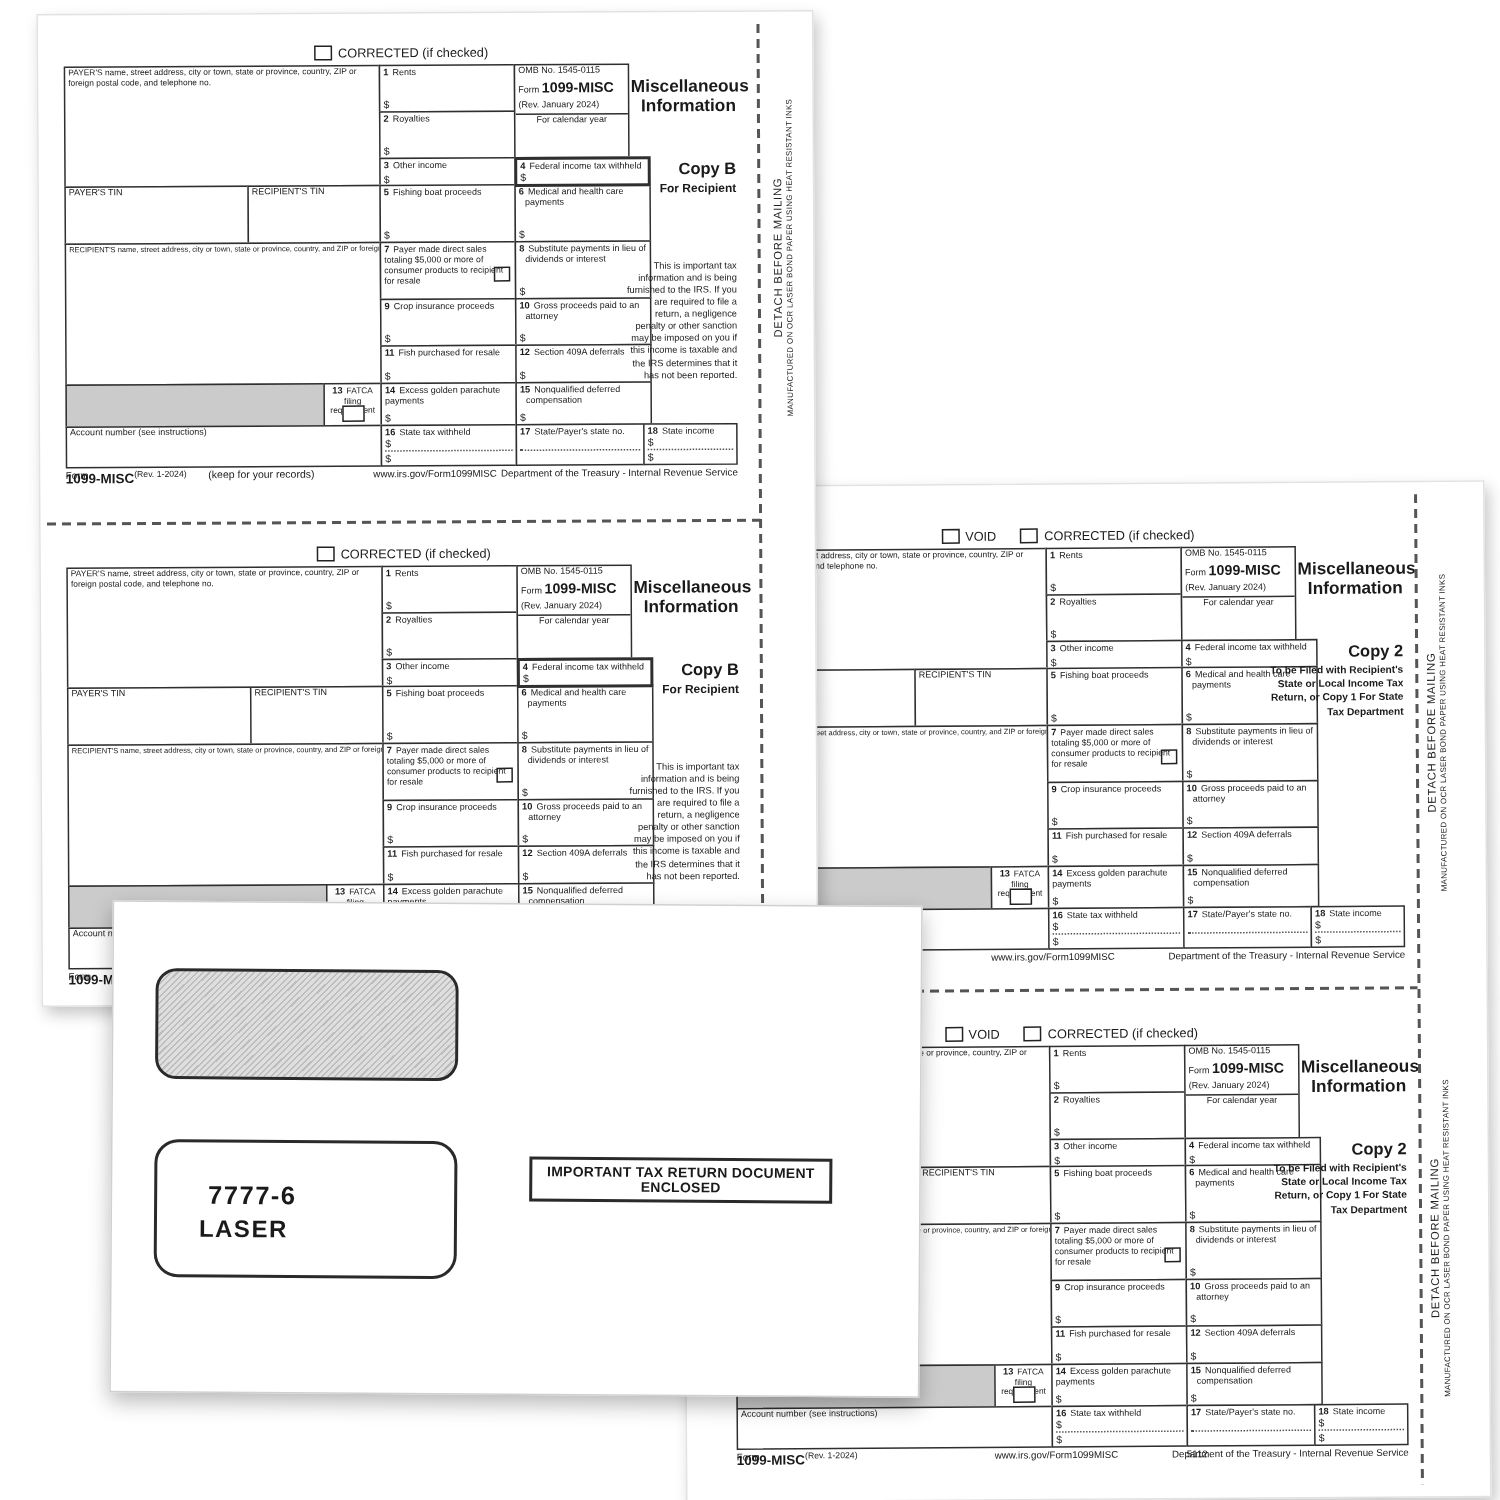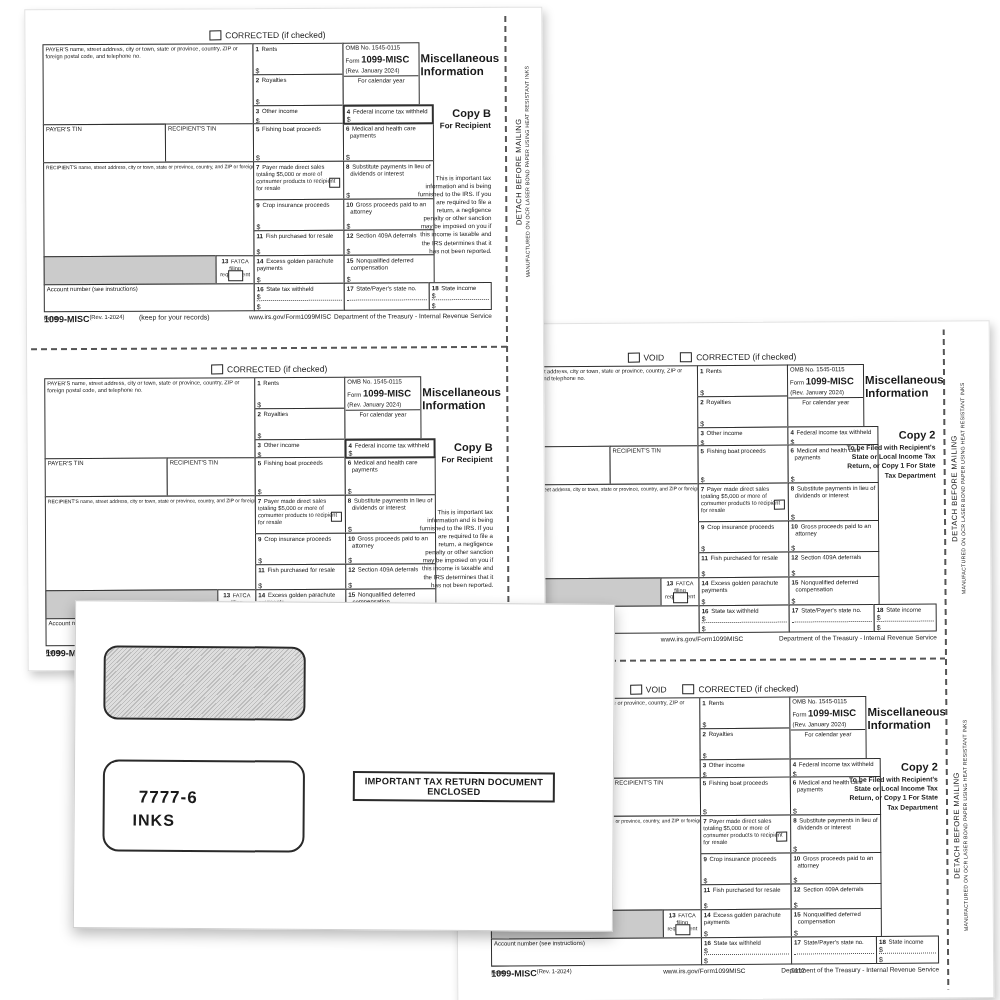--- a/index.html
+++ b/index.html
@@ -30,21 +30,21 @@
   .dots{position:absolute;left:2px;right:2px;top:16px;border-top:1px dotted #555}
   .tiny{font-size:5px;white-space:nowrap}
   .graycell{background:#cbcbcb}
   .copyB .cell-box4{border-width:2px;z-index:3}
   .cb7{position:absolute;right:3px;bottom:11px;width:9px;height:8px;border:1px solid #222}
   .cbf{position:absolute;left:50%;transform:translateX(-50%);bottom:2px;width:13px;height:9px;border:1px solid #222;background:#fff}
   .fatca .blbl{text-align:center;padding-top:1px}
   .ombrow{border-bottom:1px solid #2f2f2f;padding:1px 2px;font-size:6px;line-height:1.2}
   .ombrow.nb{border-bottom:none}
   .fnum{font-size:9.5px}
-  .misc-title{position:absolute;left:378px;top:26px;width:70px;text-align:left;
+  .misc-title{position:absolute;left:378px;top:26px;width:70px;text-align:right;
               font-weight:bold;font-size:11.5px;line-height:1.15}
   .copy-label{position:absolute;left:370px;top:81px;width:78px;text-align:right;
               font-weight:bold;font-size:11px}
   .copy-sub{position:absolute;left:358px;top:95px;width:90px;text-align:right;font-weight:bold}
   .copyB .copy-sub{font-size:8px}
   .copy2 .copy-sub{font-size:6.8px;line-height:1.35}
   .copy-note{position:absolute;left:374px;top:148px;width:74px;text-align:right;
              font-size:6.2px;line-height:1.3}
   .footer{position:absolute;left:0;top:286px;width:448px;height:12px;font-size:6.5px}
   .footer span{position:absolute;white-space:nowrap}
@@ -616,16 +616,16 @@
   <div class="vstrip" style="left:371px;top:156px">
     <div class="vs1">DETACH BEFORE MAILING</div>
     <div class="vs2">MANUFACTURED ON OCR LASER BOND PAPER USING HEAT RESISTANT INKS</div>
   </div>
 </div>
 
 <div id="envelope">
   <div class="win-top"></div>
   <div class="win-bot">
     <div class="code1">7777-6</div>
-    <div class="code2">INKS</div>
+    <div class="code2">LASER</div>
   </div>
   <div class="notice">IMPORTANT TAX RETURN DOCUMENT ENCLOSED</div>
 </div>
 
 </body></html>

